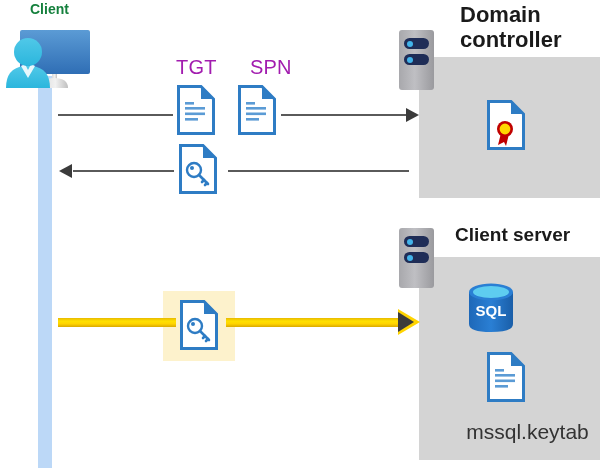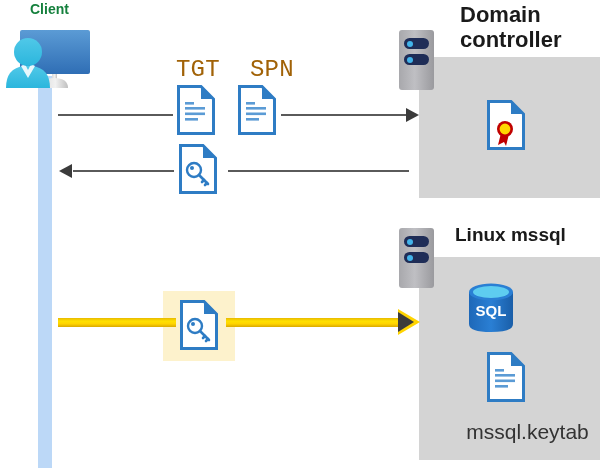--- a/index.html
+++ b/index.html
@@ -108,24 +108,23 @@
     position: absolute;
     left: 2px;
     top: 26px;
     width: 96px;
     height: 70px;
   }
 
   
   .doc-label {
     position: absolute;
-    font-size: 24px;
-    color: #a16207;
+    font-size: 20px;
+    color: #a21caf;
     letter-spacing: 0.2px;
-    font-family: Liberation Mono, monospace;
   }
   #tgt-label { left: 176px; top: 56px; }
   #spn-label { left: 250px; top: 56px; }
 
   
   .hline {
     position: absolute;
     background: #5a5a5a;
     height: 2px;
   }
@@ -227,21 +226,21 @@
 <div id="stage">
 
   <div class="panel" id="dc-panel"></div>
   <div class="panel" id="linux-panel"></div>
 
   <div id="client-lifeline"></div>
 
   <div class="heading" id="client-title">Client</div>
   <div class="heading" id="dc-title">Domain
 controller</div>
-  <div class="heading" id="linux-title">Linux mssql</div>
+  <div class="heading" id="linux-title">Client server</div>
 
   <div id="client-icon">
     <svg width="96" height="70" viewBox="0 0 96 70" xmlns="http://www.w3.org/2000/svg">
       <defs>
         <linearGradient id="monGrad" x1="0" y1="0" x2="0" y2="1">
           <stop offset="0%" stop-color="#5b9bd5"></stop>
           <stop offset="100%" stop-color="#2f6eb5"></stop>
         </linearGradient>
         <linearGradient id="standGrad" x1="0" y1="0" x2="1" y2="0">
           <stop offset="0%" stop-color="#d9d9d9"></stop>

